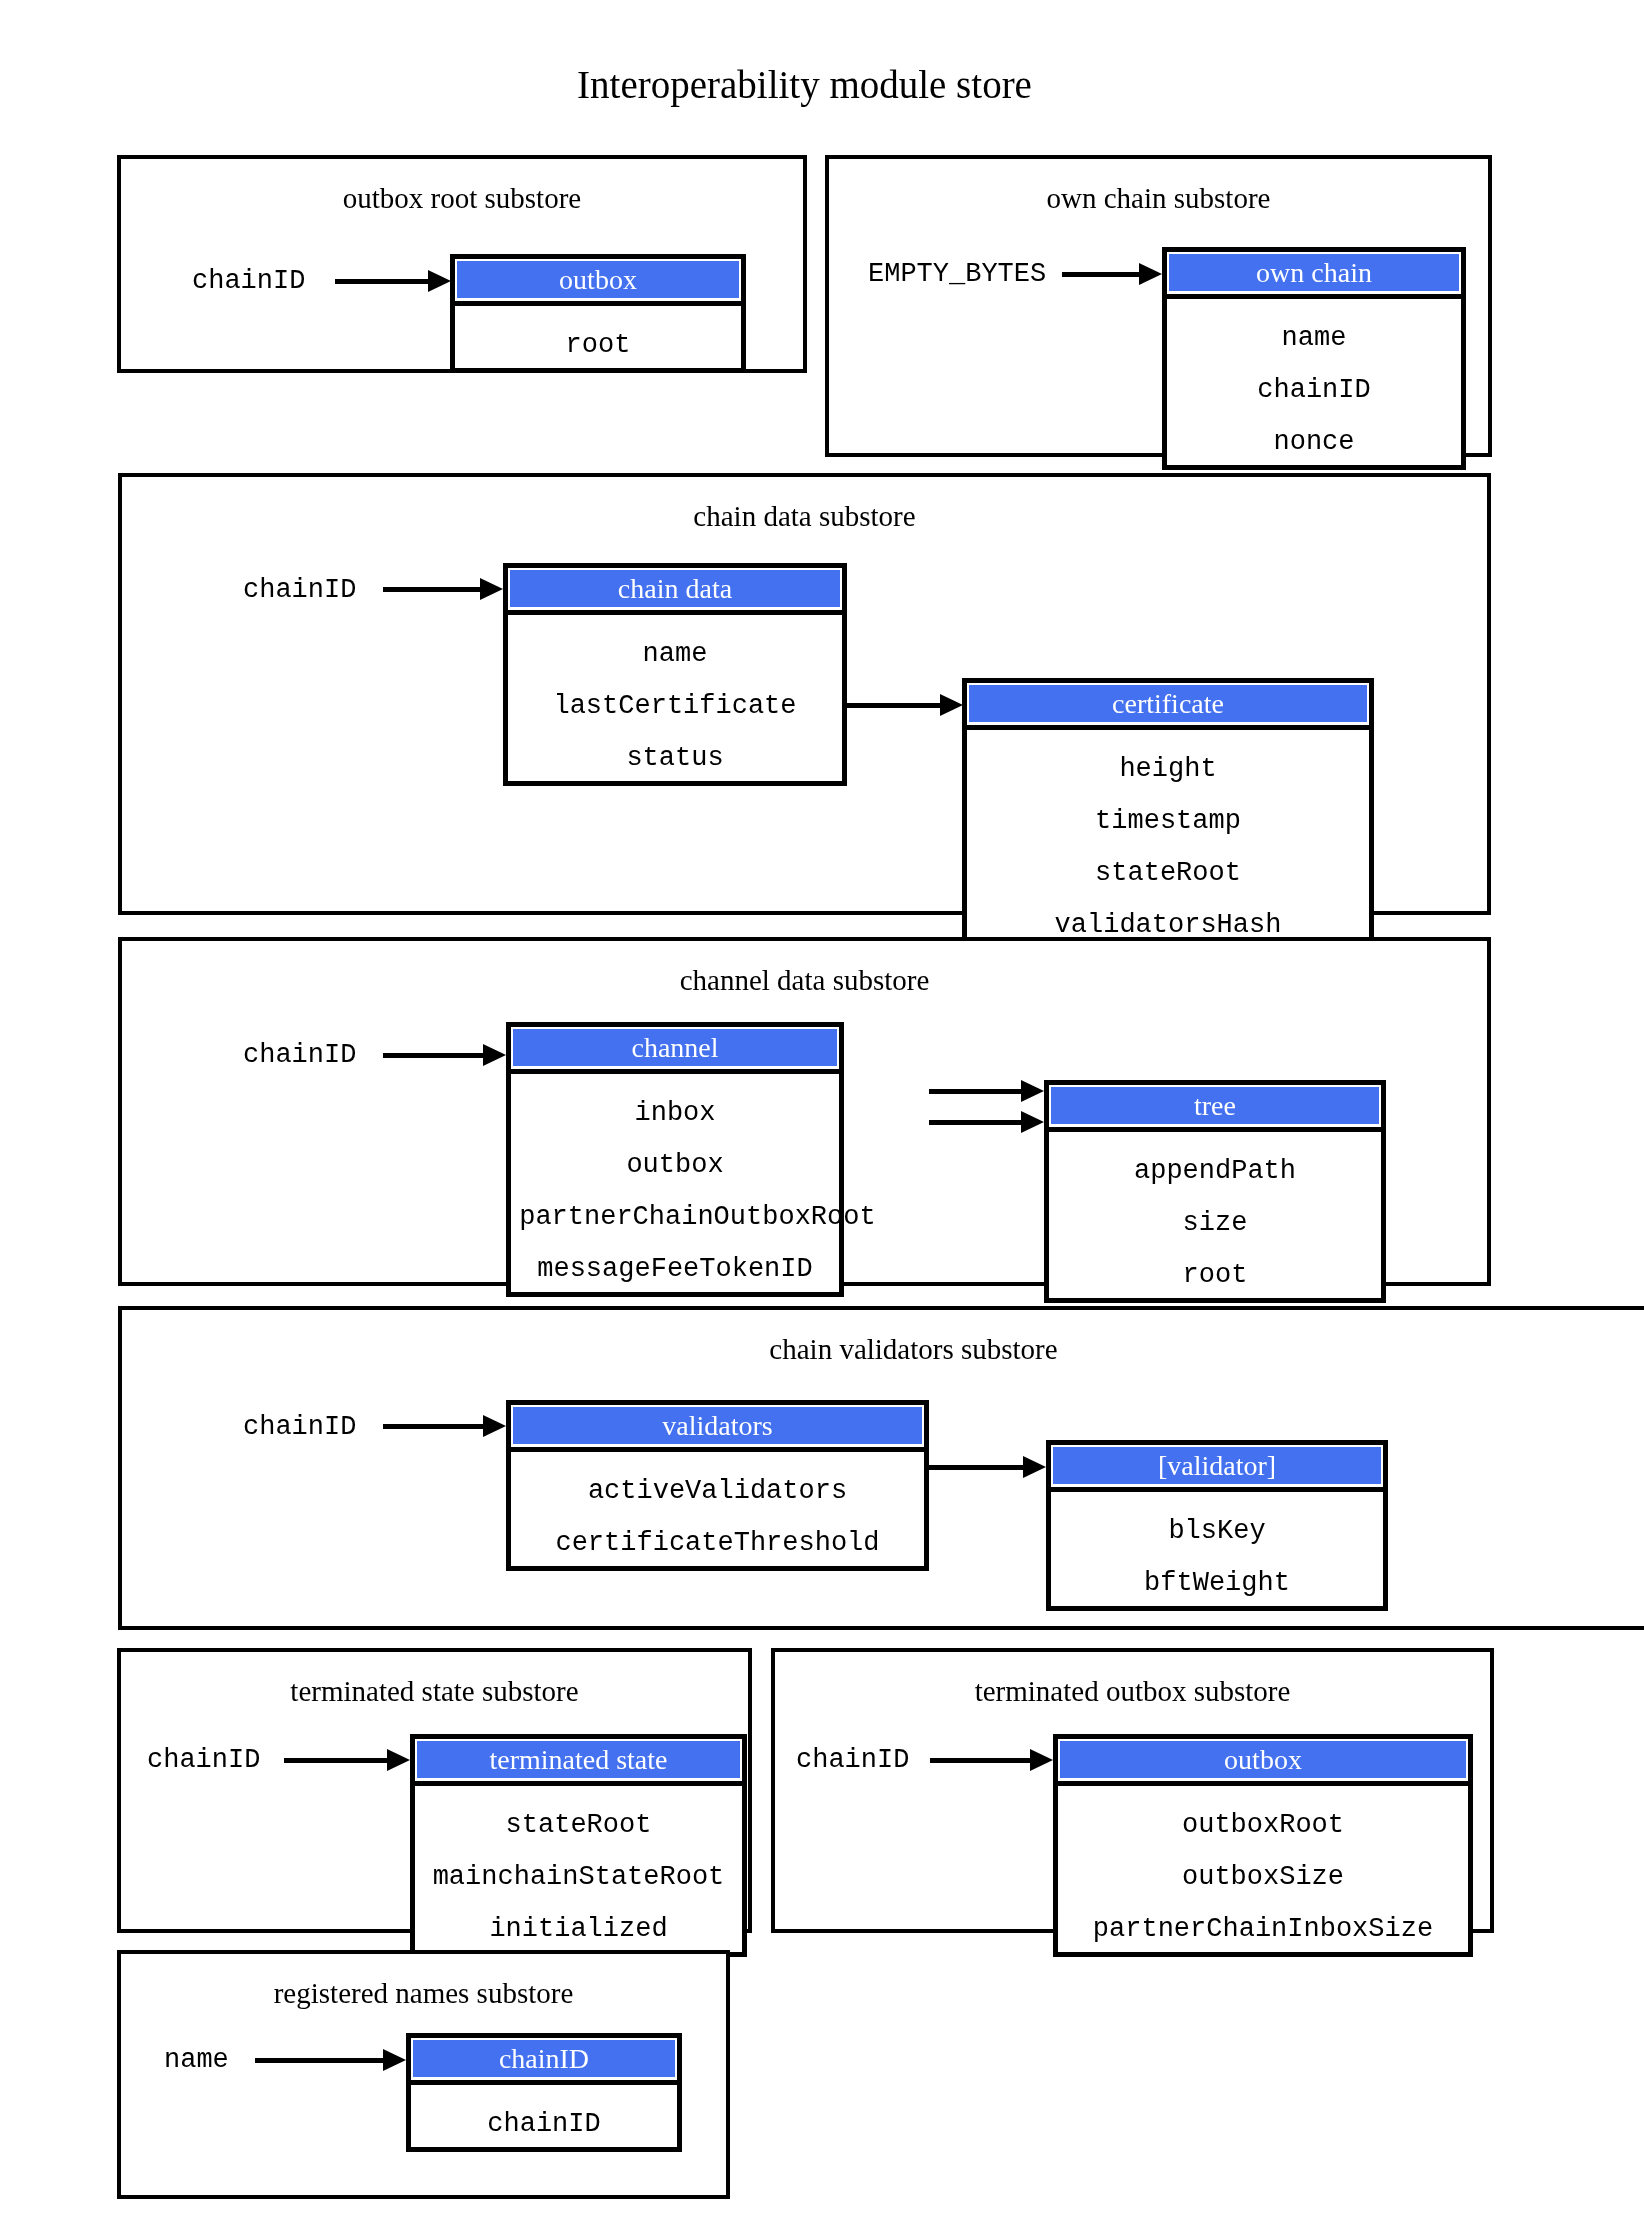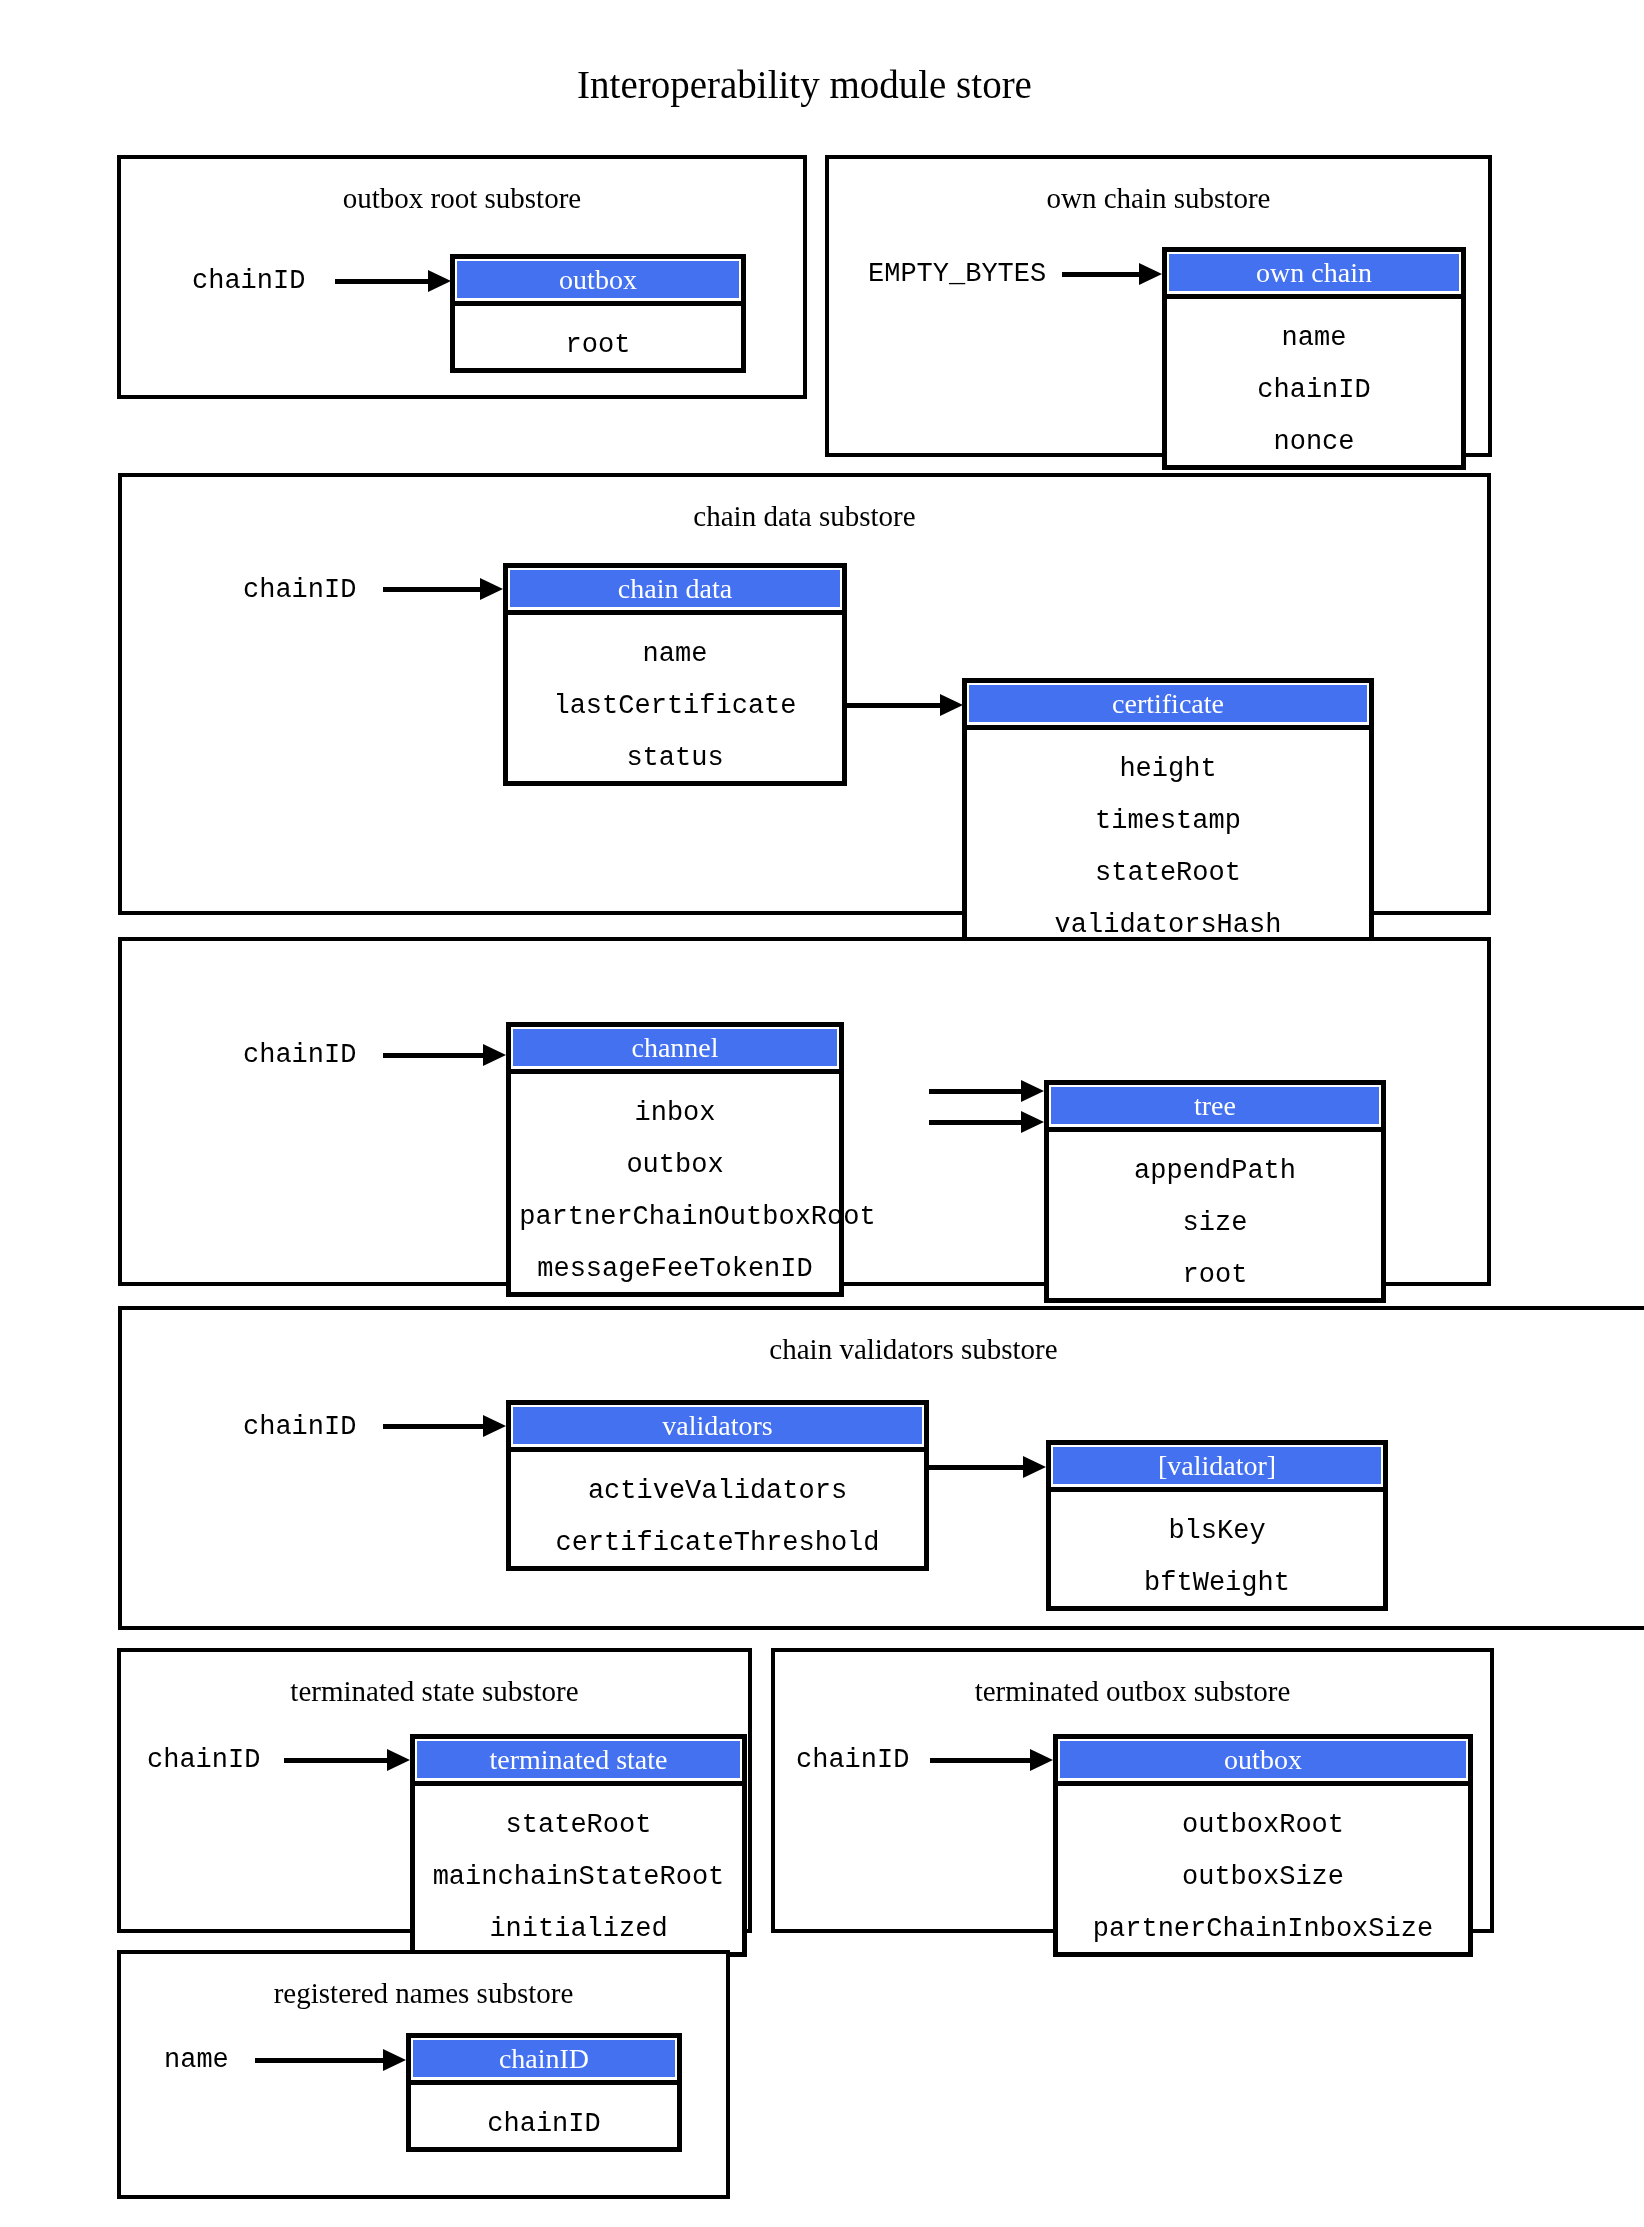--- a/index.html
+++ b/index.html
@@ -53,21 +53,21 @@
     font-size:27px; line-height:36px; text-align:center; white-space:nowrap;margin-top:16px;
   }
 </style>
 </head>
 <body>
 
 <div class="page">
 
   <div class="page-title">Interoperability module store</div>
 
-  <div class="panel" style="left:117px; top:155px; width:690px; height:244px;">
+  <div class="panel" style="left:117px; top:155px; width:690px; height:218px;">
     <div class="panel-title">outbox root substore</div>
     <div class="key" style="left:71px; top:104px;">chainID</div>
     <div class="arrow" style="left:214px; top:111px; width:116px;"></div>
     <div class="tbl" style="left:329px; top:95px; width:296px;">
       <div class="tbl-hdr">
         <div class="hdr-label">outbox</div>
       </div>
       <div class="tbl-body">
         <div class="tbl-row">root</div>
       </div>
@@ -112,20 +112,21 @@
       <div class="tbl-body">
         <div class="tbl-row">height</div>
         <div class="tbl-row">timestamp</div>
         <div class="tbl-row">stateRoot</div>
         <div class="tbl-row">validatorsHash</div>
       </div>
     </div>
   </div>
 
   <div class="panel" style="left:118px; top:937px; width:1373px; height:349px;">
+    <div class="panel-title">channel data substore</div>
     <div class="key" style="left:121px; top:96px;">chainID</div>
     <div class="arrow" style="left:261px; top:103px; width:123px;"></div>
     <div class="tbl" style="left:384px; top:81px; width:338px;">
       <div class="tbl-hdr">
         <div class="hdr-label">channel</div>
       </div>
       <div class="tbl-body">
         <div class="tbl-row">inbox</div>
         <div class="tbl-row">outbox</div>
         <div class="tbl-row">partnerChainOutboxRoot</div>

